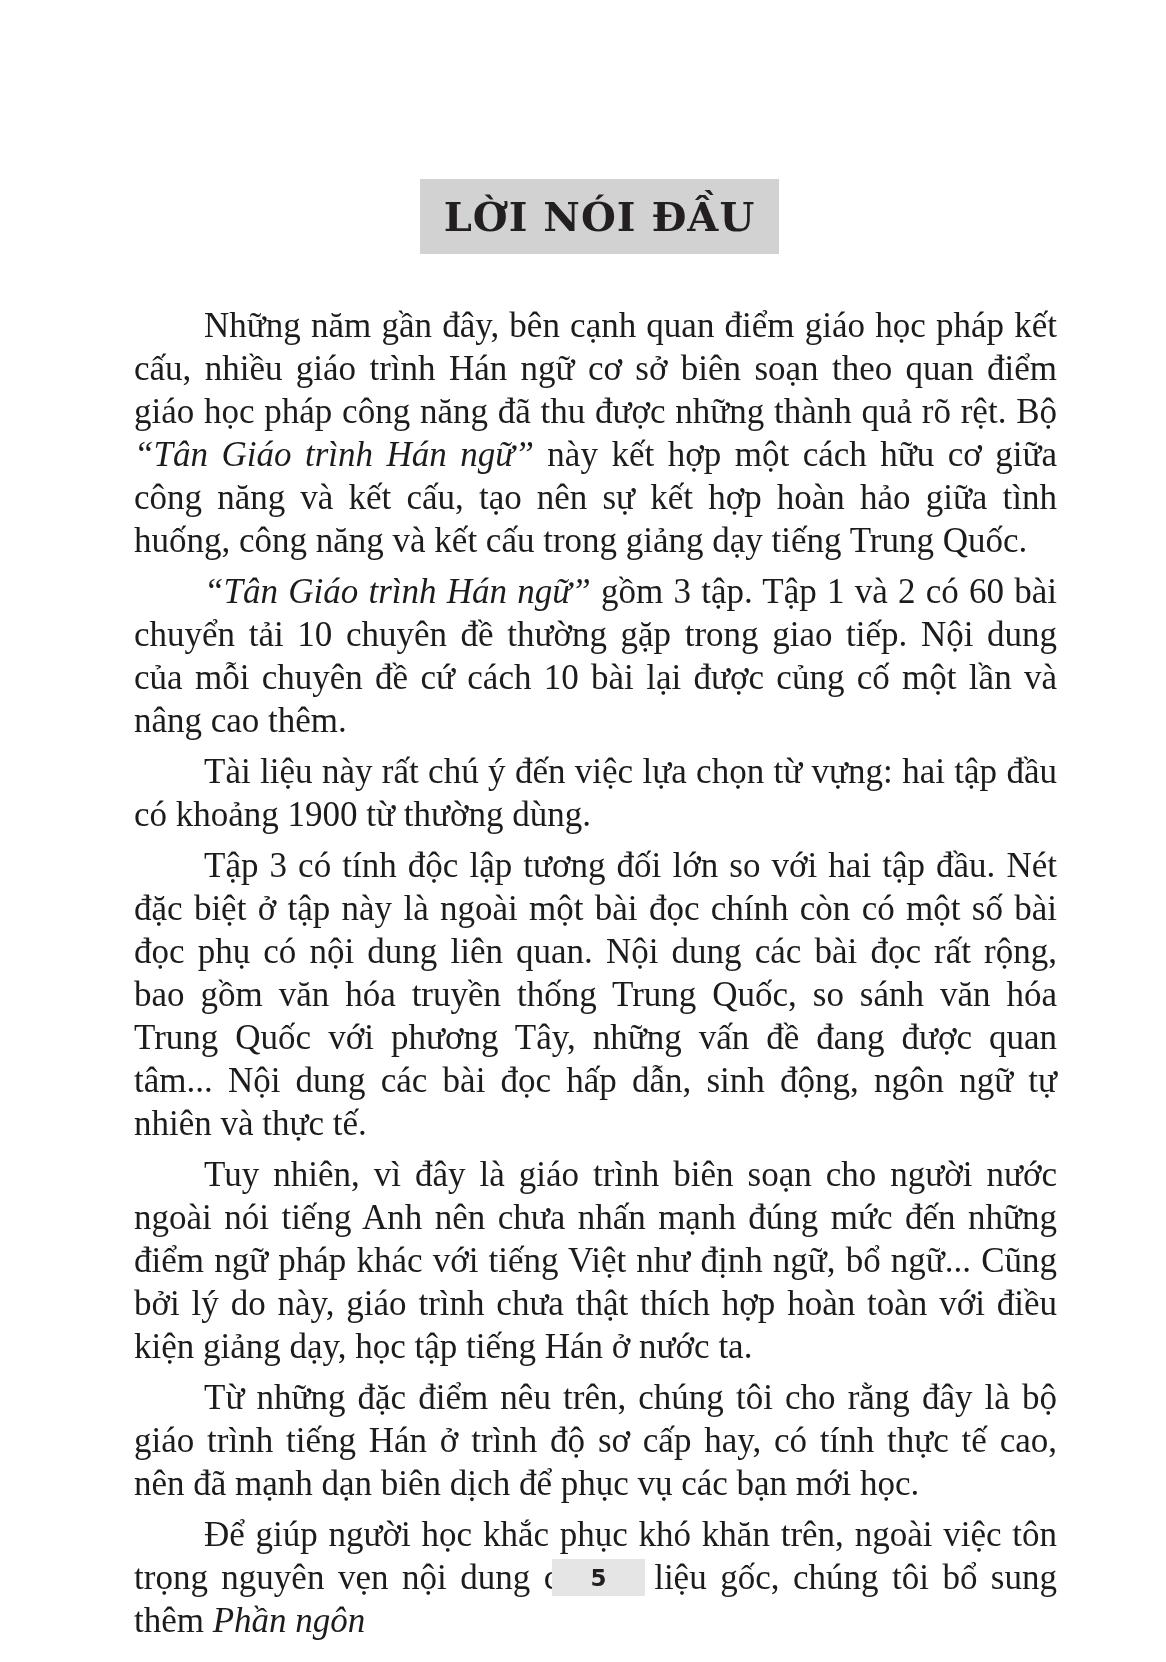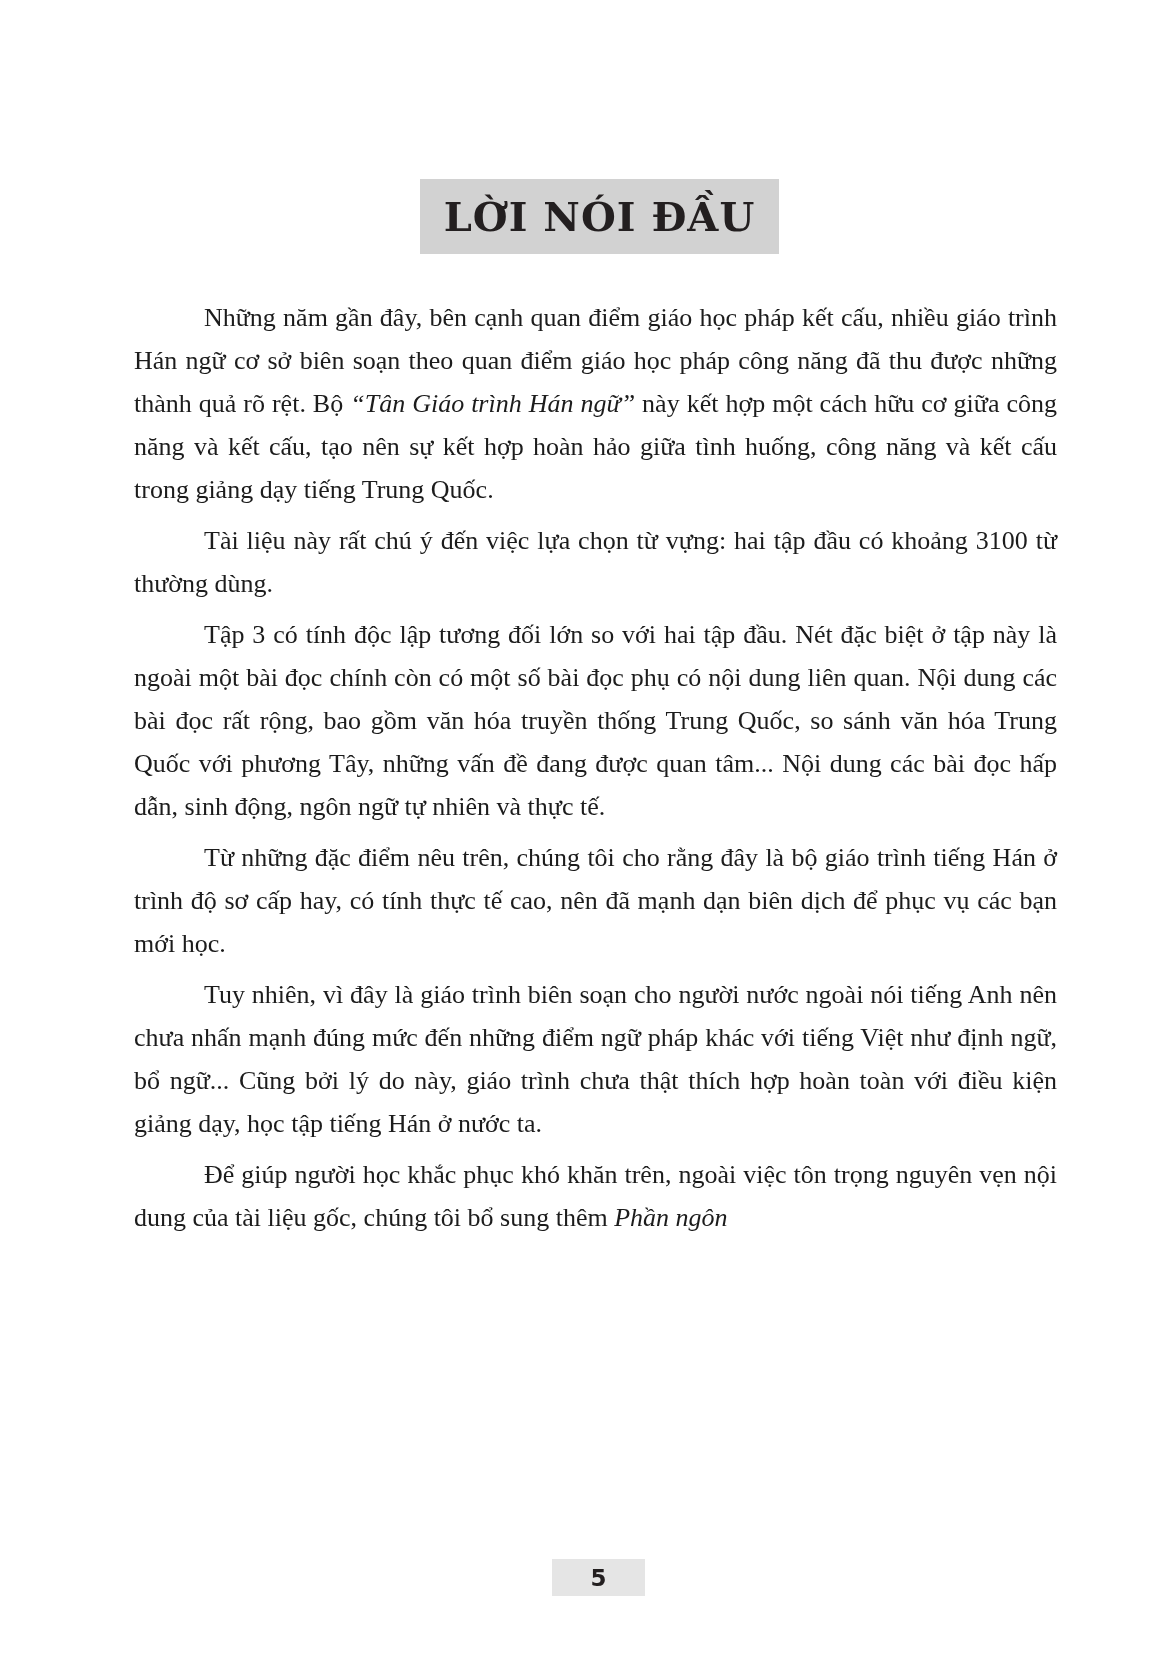--- a/index.html
+++ b/index.html
@@ -33,23 +33,23 @@
     font-family: "DejaVu Serif", serif;
     font-weight: bold;
     font-size: 40px;
     letter-spacing: 1px;
     color: #231f20;
     white-space: nowrap;
   }
   .body-text {
     position: absolute;
     left: 122px;
-    top: 296px;
+    top: 304px;
     width: 923px;
-    font-size: 26px;
+    font-size: 35px;
     line-height: 43px;
     text-align: justify;
   }
   .body-text p {
     margin: 0 0 8px 0;
     text-indent: 70px;
   }
   .body-text em {
     font-style: italic;
   }
@@ -75,24 +75,25 @@
 <body>
 
 <div class="page">
 
   <div class="title-box">
     <h1>LỜI NÓI ĐẦU</h1>
   </div>
 
   <div class="body-text" id="paragraphs">
       <p><span>Những năm gần đây, bên cạnh quan điểm giáo học pháp kết cấu, nhiều giáo trình Hán ngữ cơ sở biên soạn theo quan điểm giáo học pháp công năng đã thu được những thành quả rõ rệt. Bộ </span><em>“Tân Giáo trình Hán ngữ”</em><span> này kết hợp một cách hữu cơ giữa công năng và kết cấu, tạo nên sự kết hợp hoàn hảo giữa tình huống, công năng và kết cấu trong giảng dạy tiếng Trung Quốc.</span></p>
-      <p><span>Tài liệu này rất chú ý đến việc lựa chọn từ vựng: hai tập đầu có khoảng 3100 từ thường dùng.</span></p>
+      <p><em>“Tân Giáo trình Hán ngữ”</em><span> gồm 3 tập. Tập 1 và 2 có 60 bài chuyển tải 10 chuyên đề thường gặp trong giao tiếp. Nội dung của mỗi chuyên đề cứ cách 10 bài lại được củng cố một lần và nâng cao thêm.</span></p>
+      <p><span>Tài liệu này rất chú ý đến việc lựa chọn từ vựng: hai tập đầu có khoảng 1900 từ thường dùng.</span></p>
       <p><span>Tập 3 có tính độc lập tương đối lớn so với hai tập đầu. Nét đặc biệt ở tập này là ngoài một bài đọc chính còn có một số bài đọc phụ có nội dung liên quan. Nội dung các bài đọc rất rộng, bao gồm văn hóa truyền thống Trung Quốc, so sánh văn hóa Trung Quốc với phương Tây, những vấn đề đang được quan tâm... Nội dung các bài đọc hấp dẫn, sinh động, ngôn ngữ tự nhiên và thực tế.</span></p>
+      <p><span>Tuy nhiên, vì đây là giáo trình biên soạn cho người nước ngoài nói tiếng Anh nên chưa nhấn mạnh đúng mức đến những điểm ngữ pháp khác với tiếng Việt như định ngữ, bổ ngữ... Cũng bởi lý do này, giáo trình chưa thật thích hợp hoàn toàn với điều kiện giảng dạy, học tập tiếng Hán ở nước ta.</span></p>
       <p><span>Từ những đặc điểm nêu trên, chúng tôi cho rằng đây là bộ giáo trình tiếng Hán ở trình độ sơ cấp hay, có tính thực tế cao, nên đã mạnh dạn biên dịch để phục vụ các bạn mới học.</span></p>
-      <p><span>Tuy nhiên, vì đây là giáo trình biên soạn cho người nước ngoài nói tiếng Anh nên chưa nhấn mạnh đúng mức đến những điểm ngữ pháp khác với tiếng Việt như định ngữ, bổ ngữ... Cũng bởi lý do này, giáo trình chưa thật thích hợp hoàn toàn với điều kiện giảng dạy, học tập tiếng Hán ở nước ta.</span></p>
       <p><span>Để giúp người học khắc phục khó khăn trên, ngoài việc tôn trọng nguyên vẹn nội dung của tài liệu gốc, chúng tôi bổ sung thêm </span><em>Phần ngôn</em></p>
     </div>
 
   <div class="page-number-box">
     <span>5</span>
   </div>
 
 </div>
 
 </body></html>

